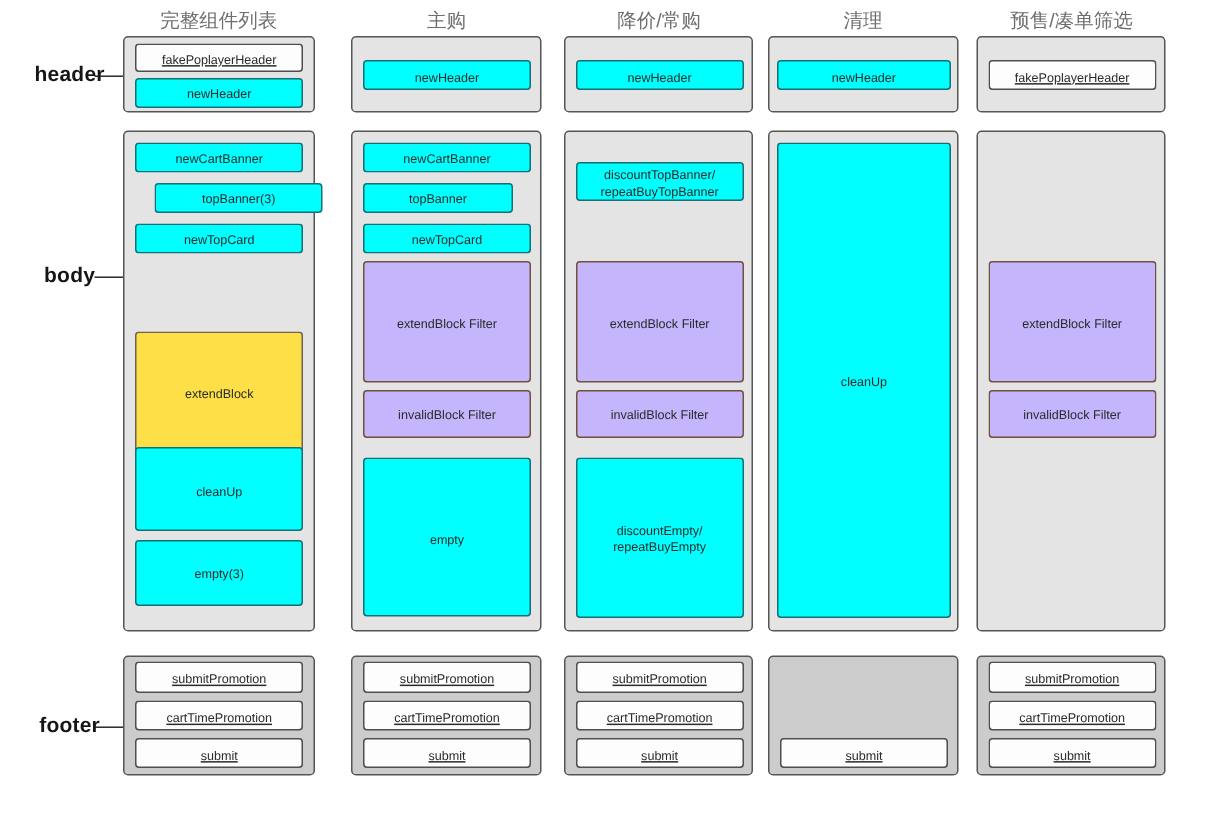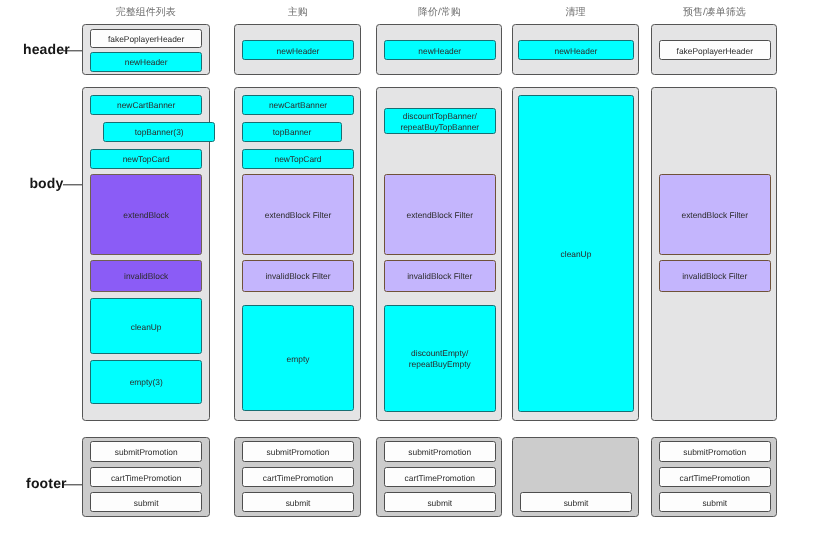--- a/index.html
+++ b/index.html
@@ -13,32 +13,32 @@
     -webkit-font-smoothing: antialiased;
     -moz-osx-font-smoothing: grayscale;
     text-rendering: geometricPrecision;
   }
   .side-label { position:absolute; left:0; width:82.3px; display:flex; align-items:center;
                 justify-content:flex-end; transform: translateY(-50%); }
   .side-label .txtwrap { position:absolute; left:0; width:92.8px; text-align:center; pointer-events:none; }
   .side-label .txt { font-size:14px; font-weight:700; color:#161616; white-space:nowrap; letter-spacing:0.15px; }
   .side-label .lead { width:19.4px; height:1.4px; background:#2a2a2a; }
 
-  .col-title { position:absolute; text-align:center; font-size:10px; color:#6e6e6e; top:5px; }
+  .col-title { position:absolute; text-align:center; font-size:13px; color:#6e6e6e; top:5px; }
   .section { position:absolute; border:1.6px solid #555555; border-radius:3.4px; box-sizing:border-box; }
   .sec-header, .sec-body { background:#e4e4e5; }
   .sec-footer { background:#cccccc; }
   .item { position:absolute; box-sizing:border-box; border-radius:2.6px; display:flex; align-items:center;
           justify-content:center; font-size:8.4px; color:#2b2b2b; text-align:center; line-height:1.32; }
   .item > span { display:block; transform: translateY(1.4px); }
   .item, .col-title, .side-label .txtwrap { will-change: transform; }
   .item.cyan { background:#00ffff; border:1.5px solid #176f73; }
   .item.peach { background:#c4b5fd; border:1.5px solid #6f5239; }
-  .item.peach_light { background:#8b5cf6; border:1.5px solid #6f6052; }
-  .item.white { background:#fdfdfd; border:1.5px solid #4e4e4e; }
+  .item.peach_light { background:#fde047; border:1.5px solid #6f6052;margin-top:47px; }
+  .item.white { background:#fdfdfd; border:1.5px solid #4e4e4e;text-decoration:underline; }
 </style>
 </head>
 <body>
 
 <div id="diagram">
 <div class="side-label" style="top:50.6px">
   <span class="txtwrap"><span class="txt">header</span></span>
   <span class="lead"></span>
 </div>
 <div class="side-label" style="top:184.6px">

